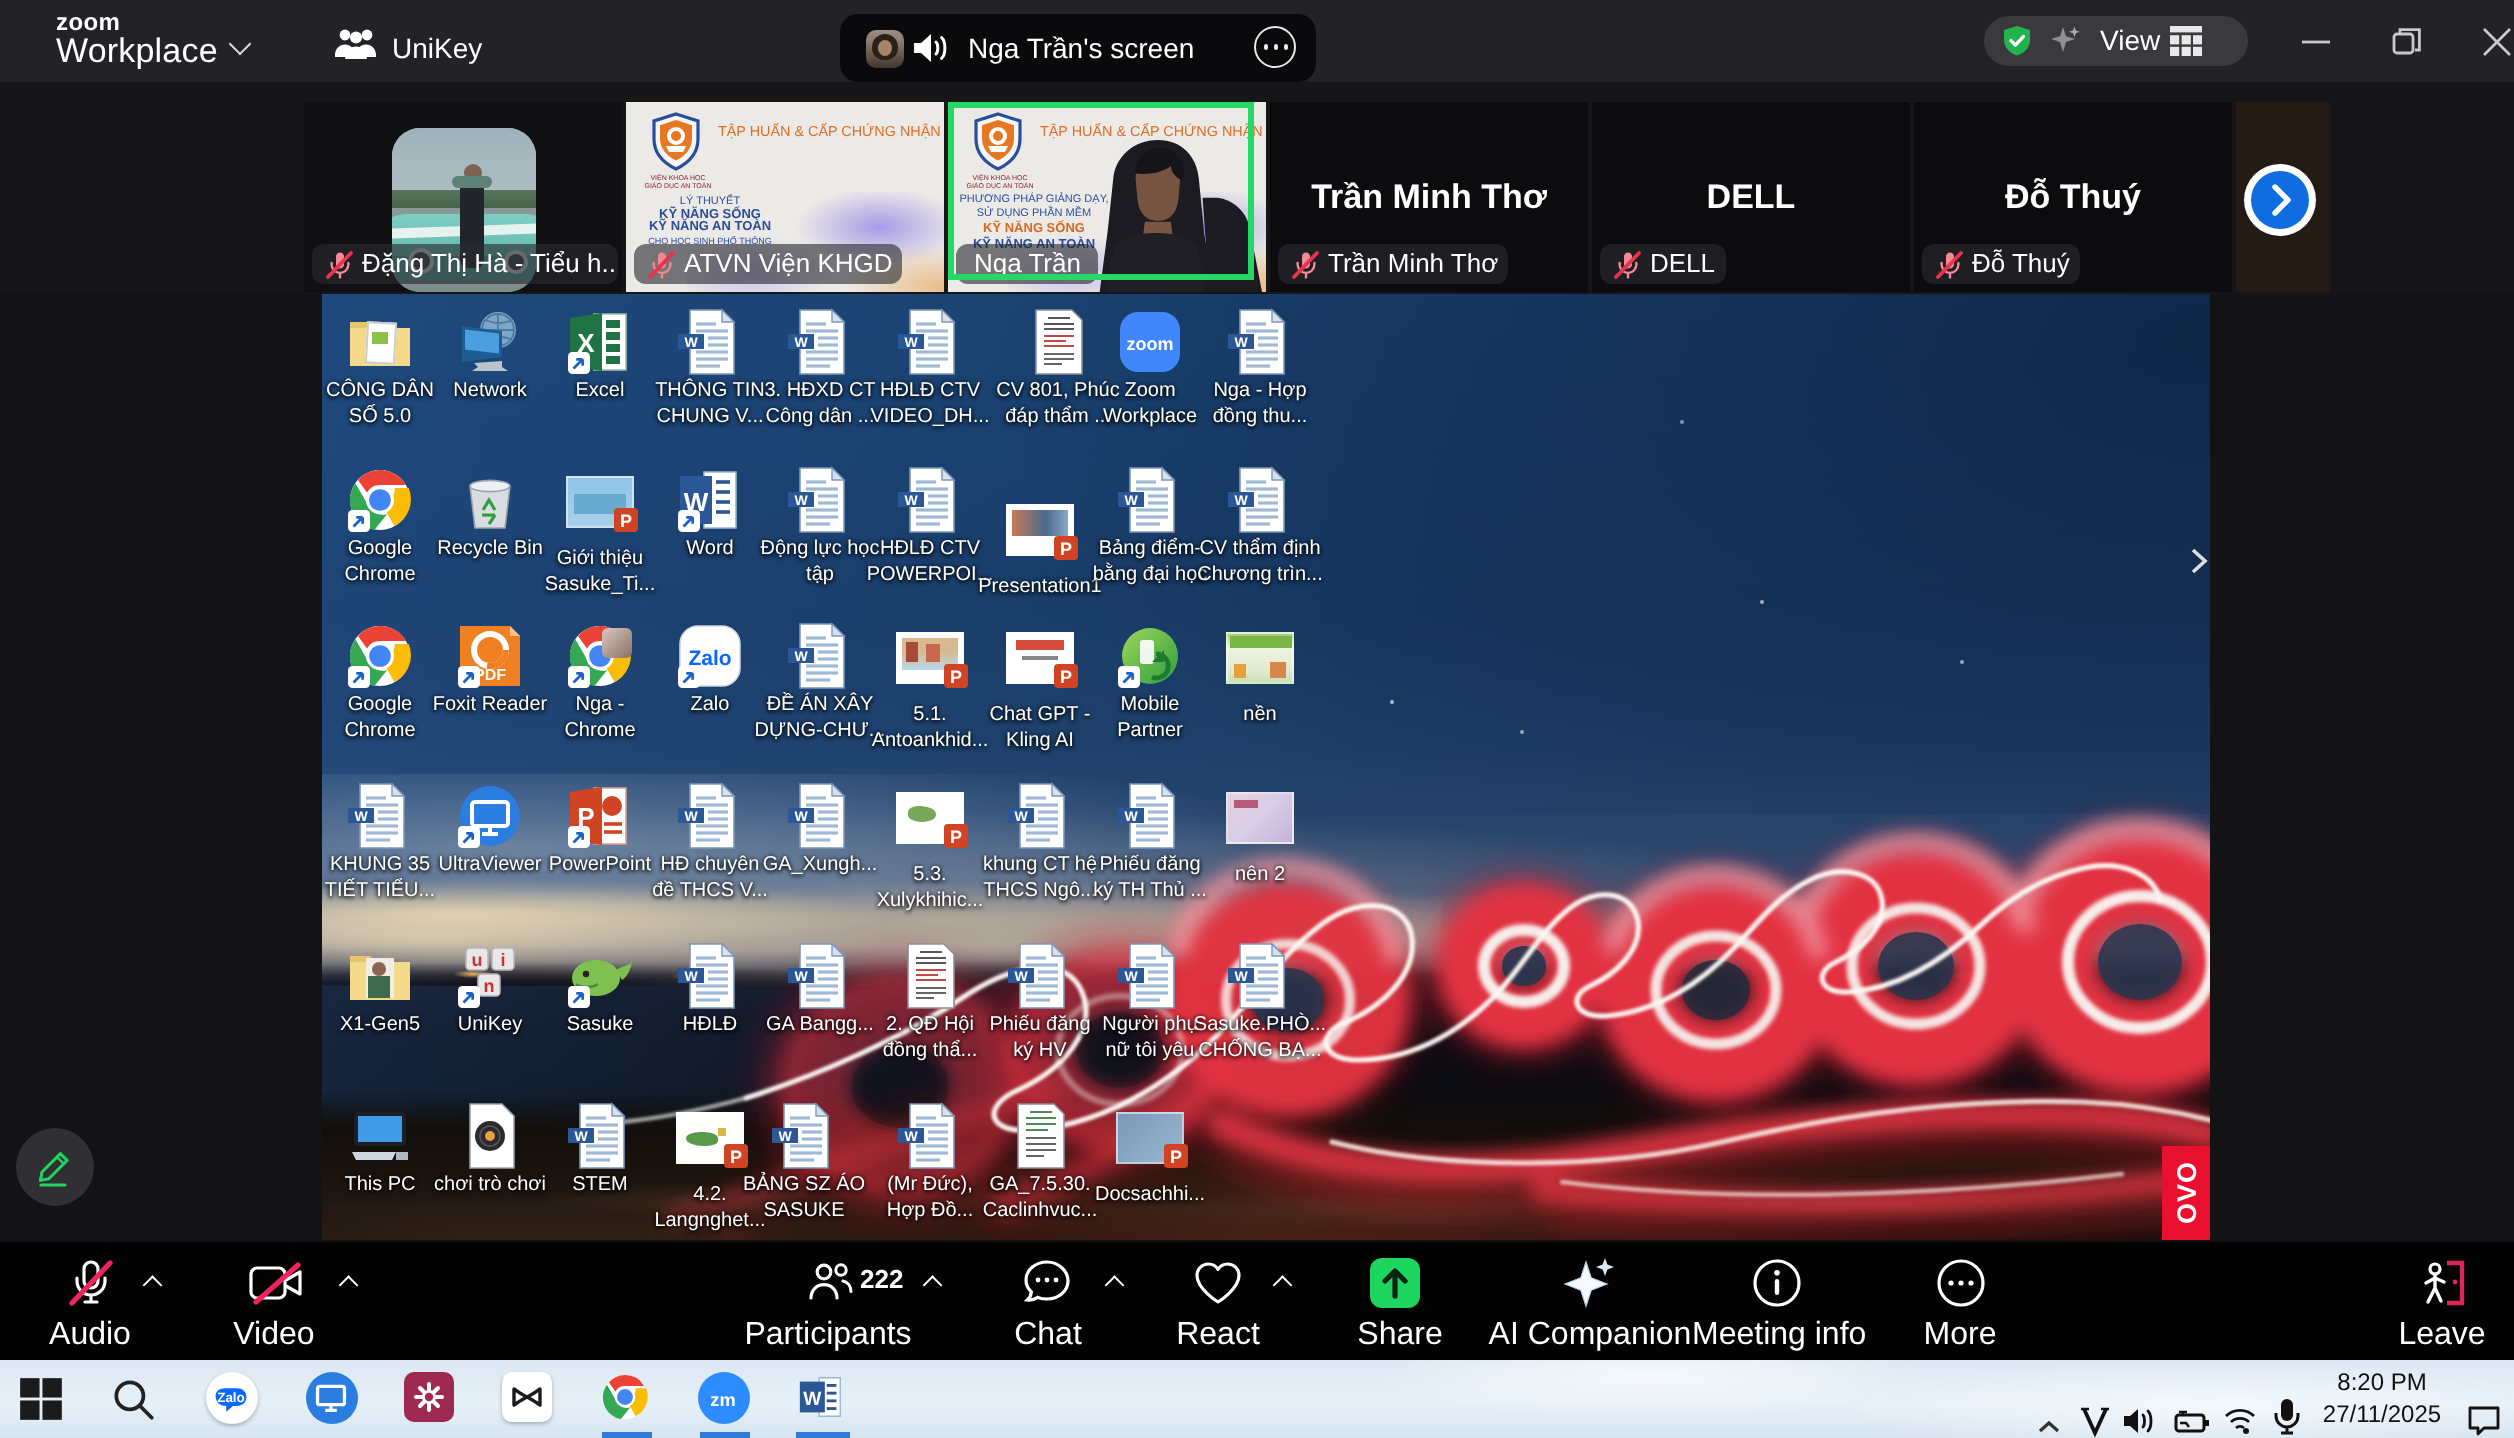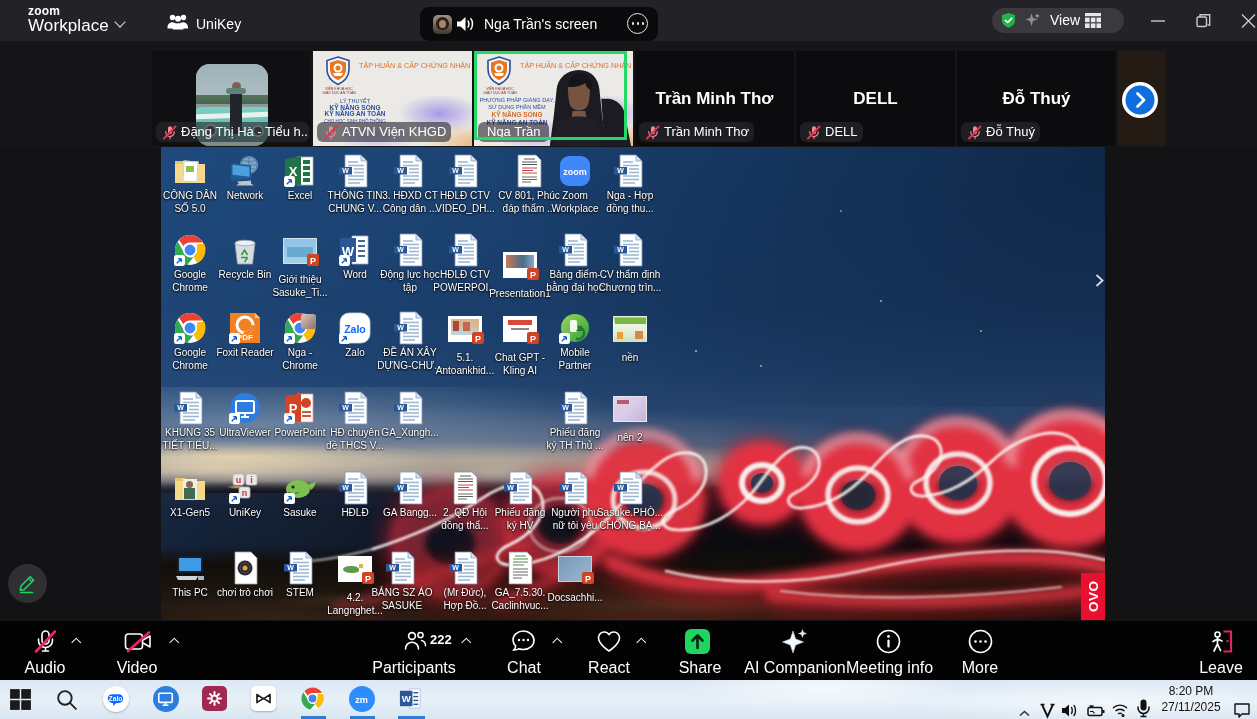--- a/index.html
+++ b/index.html
@@ -816,20 +816,39 @@
       <div class="lb">HĐ chuyên<br>đề THCS V...</div>
     </div>
     <div class="cell" style="left:215px;top:244px">
       <span style="position:relative;display:block;width:34px;height:34px;margin:0 auto">
         <svg class="ic">
           <use href="#docx"></use>
         </svg>
       </span>
       <div class="lb">GA_Xungh...</div>
     </div>
+    <div class="cell" style="left:270px;top:244px">
+      <span style="position:relative;display:block;width:34px;height:34px;margin:0 auto">
+        <span class="ic" style="width:34px;height:26px;margin-top:5px;position:relative;display:block;background:#fff;border:1px solid rgba(255,255,255,.5)">
+          <span style="position:absolute;left:5px;top:6px;width:14px;height:8px;background:#7aa85a;display:block;border-radius:40% 60% 50% 50%"></span>
+          <svg style="position:absolute;right:-3px;bottom:-3px" width="12" height="12">
+            <use href="#pptbadge"></use>
+          </svg>
+        </span>
+      </span>
+      <div class="lb">5.3.<br>Xulykhihic...</div>
+    </div>
+    <div class="cell" style="left:325px;top:244px">
+      <span style="position:relative;display:block;width:34px;height:34px;margin:0 auto">
+        <svg class="ic">
+          <use href="#docx"></use>
+        </svg>
+      </span>
+      <div class="lb">khung CT hệ<br>THCS Ngô...</div>
+    </div>
     <div class="cell" style="left:380px;top:244px">
       <span style="position:relative;display:block;width:34px;height:34px;margin:0 auto">
         <svg class="ic">
           <use href="#docx"></use>
         </svg>
       </span>
       <div class="lb">Phiếu đăng<br>ký TH Thủ ...</div>
     </div>
     <div class="cell" style="left:435px;top:244px">
       <span style="position:relative;display:block;width:34px;height:34px;margin:0 auto">

